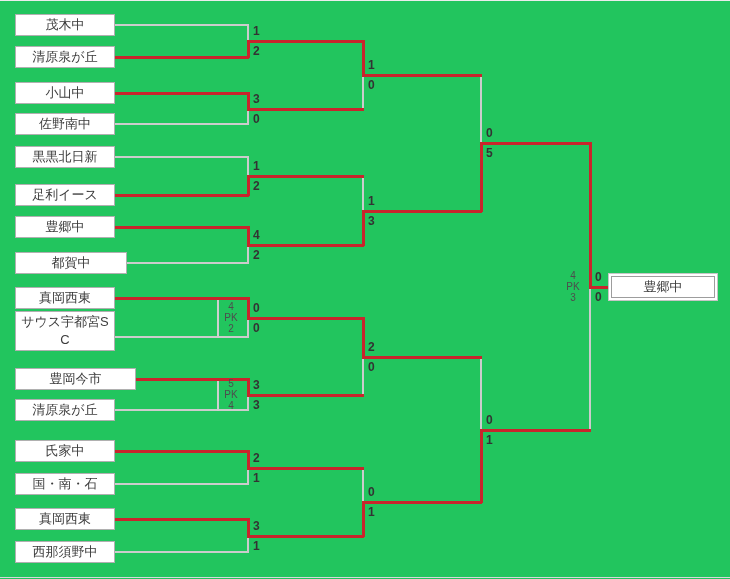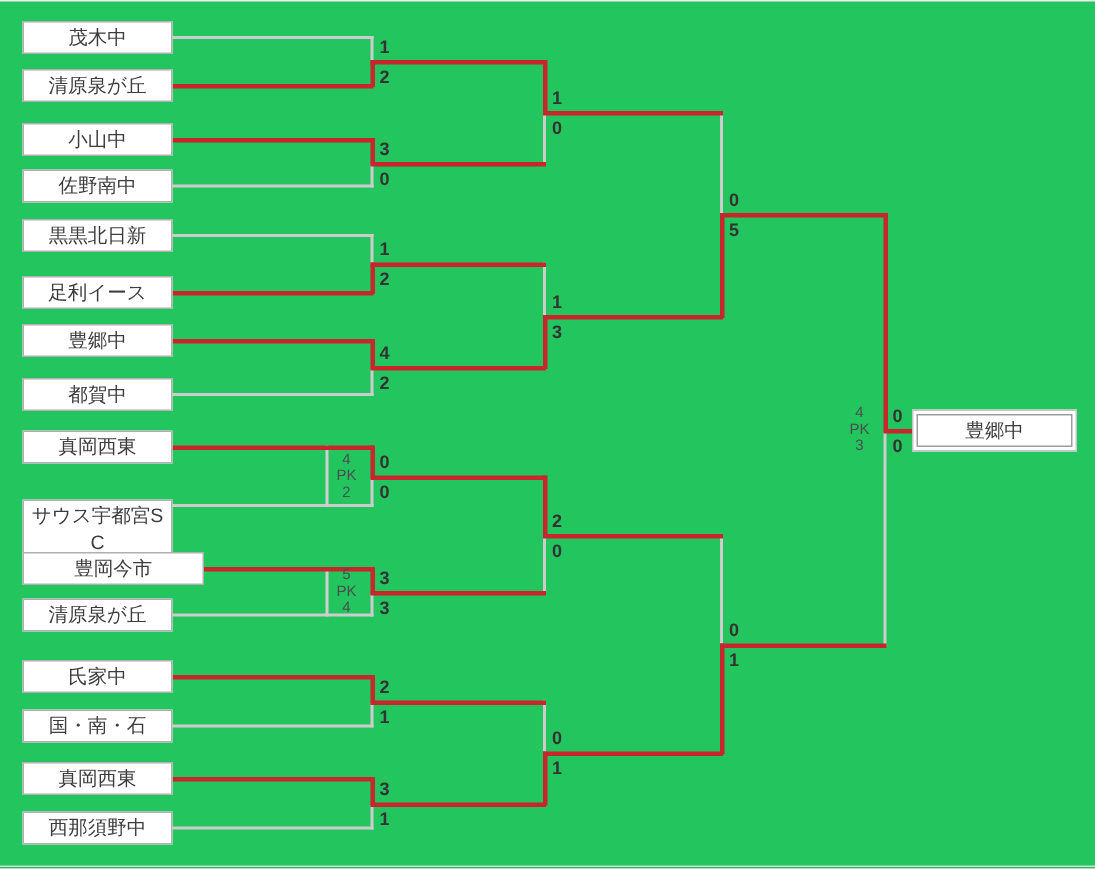--- a/index.html
+++ b/index.html
@@ -88,23 +88,23 @@
     <div class="seg" style="left: 480px; top: 429px; width: 111px; height: 3px; background: rgb(201, 37, 44);"></div>
     <div class="seg" style="left: 589px; top: 142px; width: 3px; height: 146px; background: rgb(201, 37, 44);"></div>
     <div class="seg" style="left: 589px; top: 286px; width: 20px; height: 3px; background: rgb(201, 37, 44);"></div>
     <div class="team-box" style="left: 15px; top: 14px; width: 100px; height: 22px; border-color: rgb(176, 176, 176); color: rgb(60, 60, 60);">茂木中</div>
     <div class="team-box" style="left: 15px; top: 46px; width: 100px; height: 22px; border-color: rgb(176, 176, 176); color: rgb(60, 60, 60);">清原泉が丘</div>
     <div class="team-box" style="left: 15px; top: 82px; width: 100px; height: 22px; border-color: rgb(176, 176, 176); color: rgb(60, 60, 60);">小山中</div>
     <div class="team-box" style="left: 15px; top: 113px; width: 100px; height: 22px; border-color: rgb(176, 176, 176); color: rgb(60, 60, 60);">佐野南中</div>
     <div class="team-box" style="left: 15px; top: 184px; width: 100px; height: 22px; border-color: rgb(176, 176, 176); color: rgb(60, 60, 60);">足利イース</div>
     <div class="team-box" style="left: 15px; top: 146px; width: 100px; height: 22px; border-color: rgb(176, 176, 176); color: rgb(60, 60, 60);">黒黒北日新</div>
     <div class="team-box" style="left: 15px; top: 216px; width: 100px; height: 22px; border-color: rgb(176, 176, 176); color: rgb(60, 60, 60);">豊郷中</div>
-    <div class="team-box" style="left: 15px; top: 252px; width: 100px; height: 22px; border-color: rgb(176, 176, 176); color: rgb(60, 60, 60);">都賀中</div>
+    <div class="team-box" style="left: 15px; top: 252px; width: 112px; height: 22px; border-color: rgb(176, 176, 176); color: rgb(60, 60, 60);">都賀中</div>
     <div class="team-box" style="left: 15px; top: 287px; width: 100px; height: 22px; border-color: rgb(176, 176, 176); color: rgb(60, 60, 60);">真岡西東</div>
-    <div class="team-box" style="left: 15px; top: 333px; width: 100px; height: 40px; border-color: rgb(176, 176, 176); color: rgb(60, 60, 60);">サウス宇都宮SC</div>
+    <div class="team-box" style="left: 15px; top: 311px; width: 100px; height: 40px; border-color: rgb(176, 176, 176); color: rgb(60, 60, 60);">サウス宇都宮SC</div>
     <div class="team-box" style="left: 15px; top: 368px; width: 121px; height: 22px; border-color: rgb(176, 176, 176); color: rgb(60, 60, 60);">豊岡今市</div>
     <div class="team-box" style="left: 15px; top: 399px; width: 100px; height: 22px; border-color: rgb(176, 176, 176); color: rgb(60, 60, 60);">清原泉が丘</div>
     <div class="team-box" style="left: 15px; top: 473px; width: 100px; height: 22px; border-color: rgb(176, 176, 176); color: rgb(60, 60, 60);">国・南・石</div>
     <div class="team-box" style="left: 15px; top: 440px; width: 100px; height: 22px; border-color: rgb(176, 176, 176); color: rgb(60, 60, 60);">氏家中</div>
     <div class="team-box" style="left: 15px; top: 508px; width: 100px; height: 22px; border-color: rgb(176, 176, 176); color: rgb(60, 60, 60);">真岡西東</div>
     <div class="team-box" style="left: 15px; top: 541px; width: 100px; height: 22px; border-color: rgb(176, 176, 176); color: rgb(60, 60, 60);">西那須野中</div>
     <div class="score" style="left: 253px; top: 25px; color: rgb(51, 51, 51);">1</div>
     <div class="score" style="left: 253px; top: 45px; color: rgb(51, 51, 51);">2</div>
     <div class="score" style="left: 253px; top: 93px; color: rgb(51, 51, 51);">3</div>
     <div class="score" style="left: 253px; top: 113px; color: rgb(51, 51, 51);">0</div>

